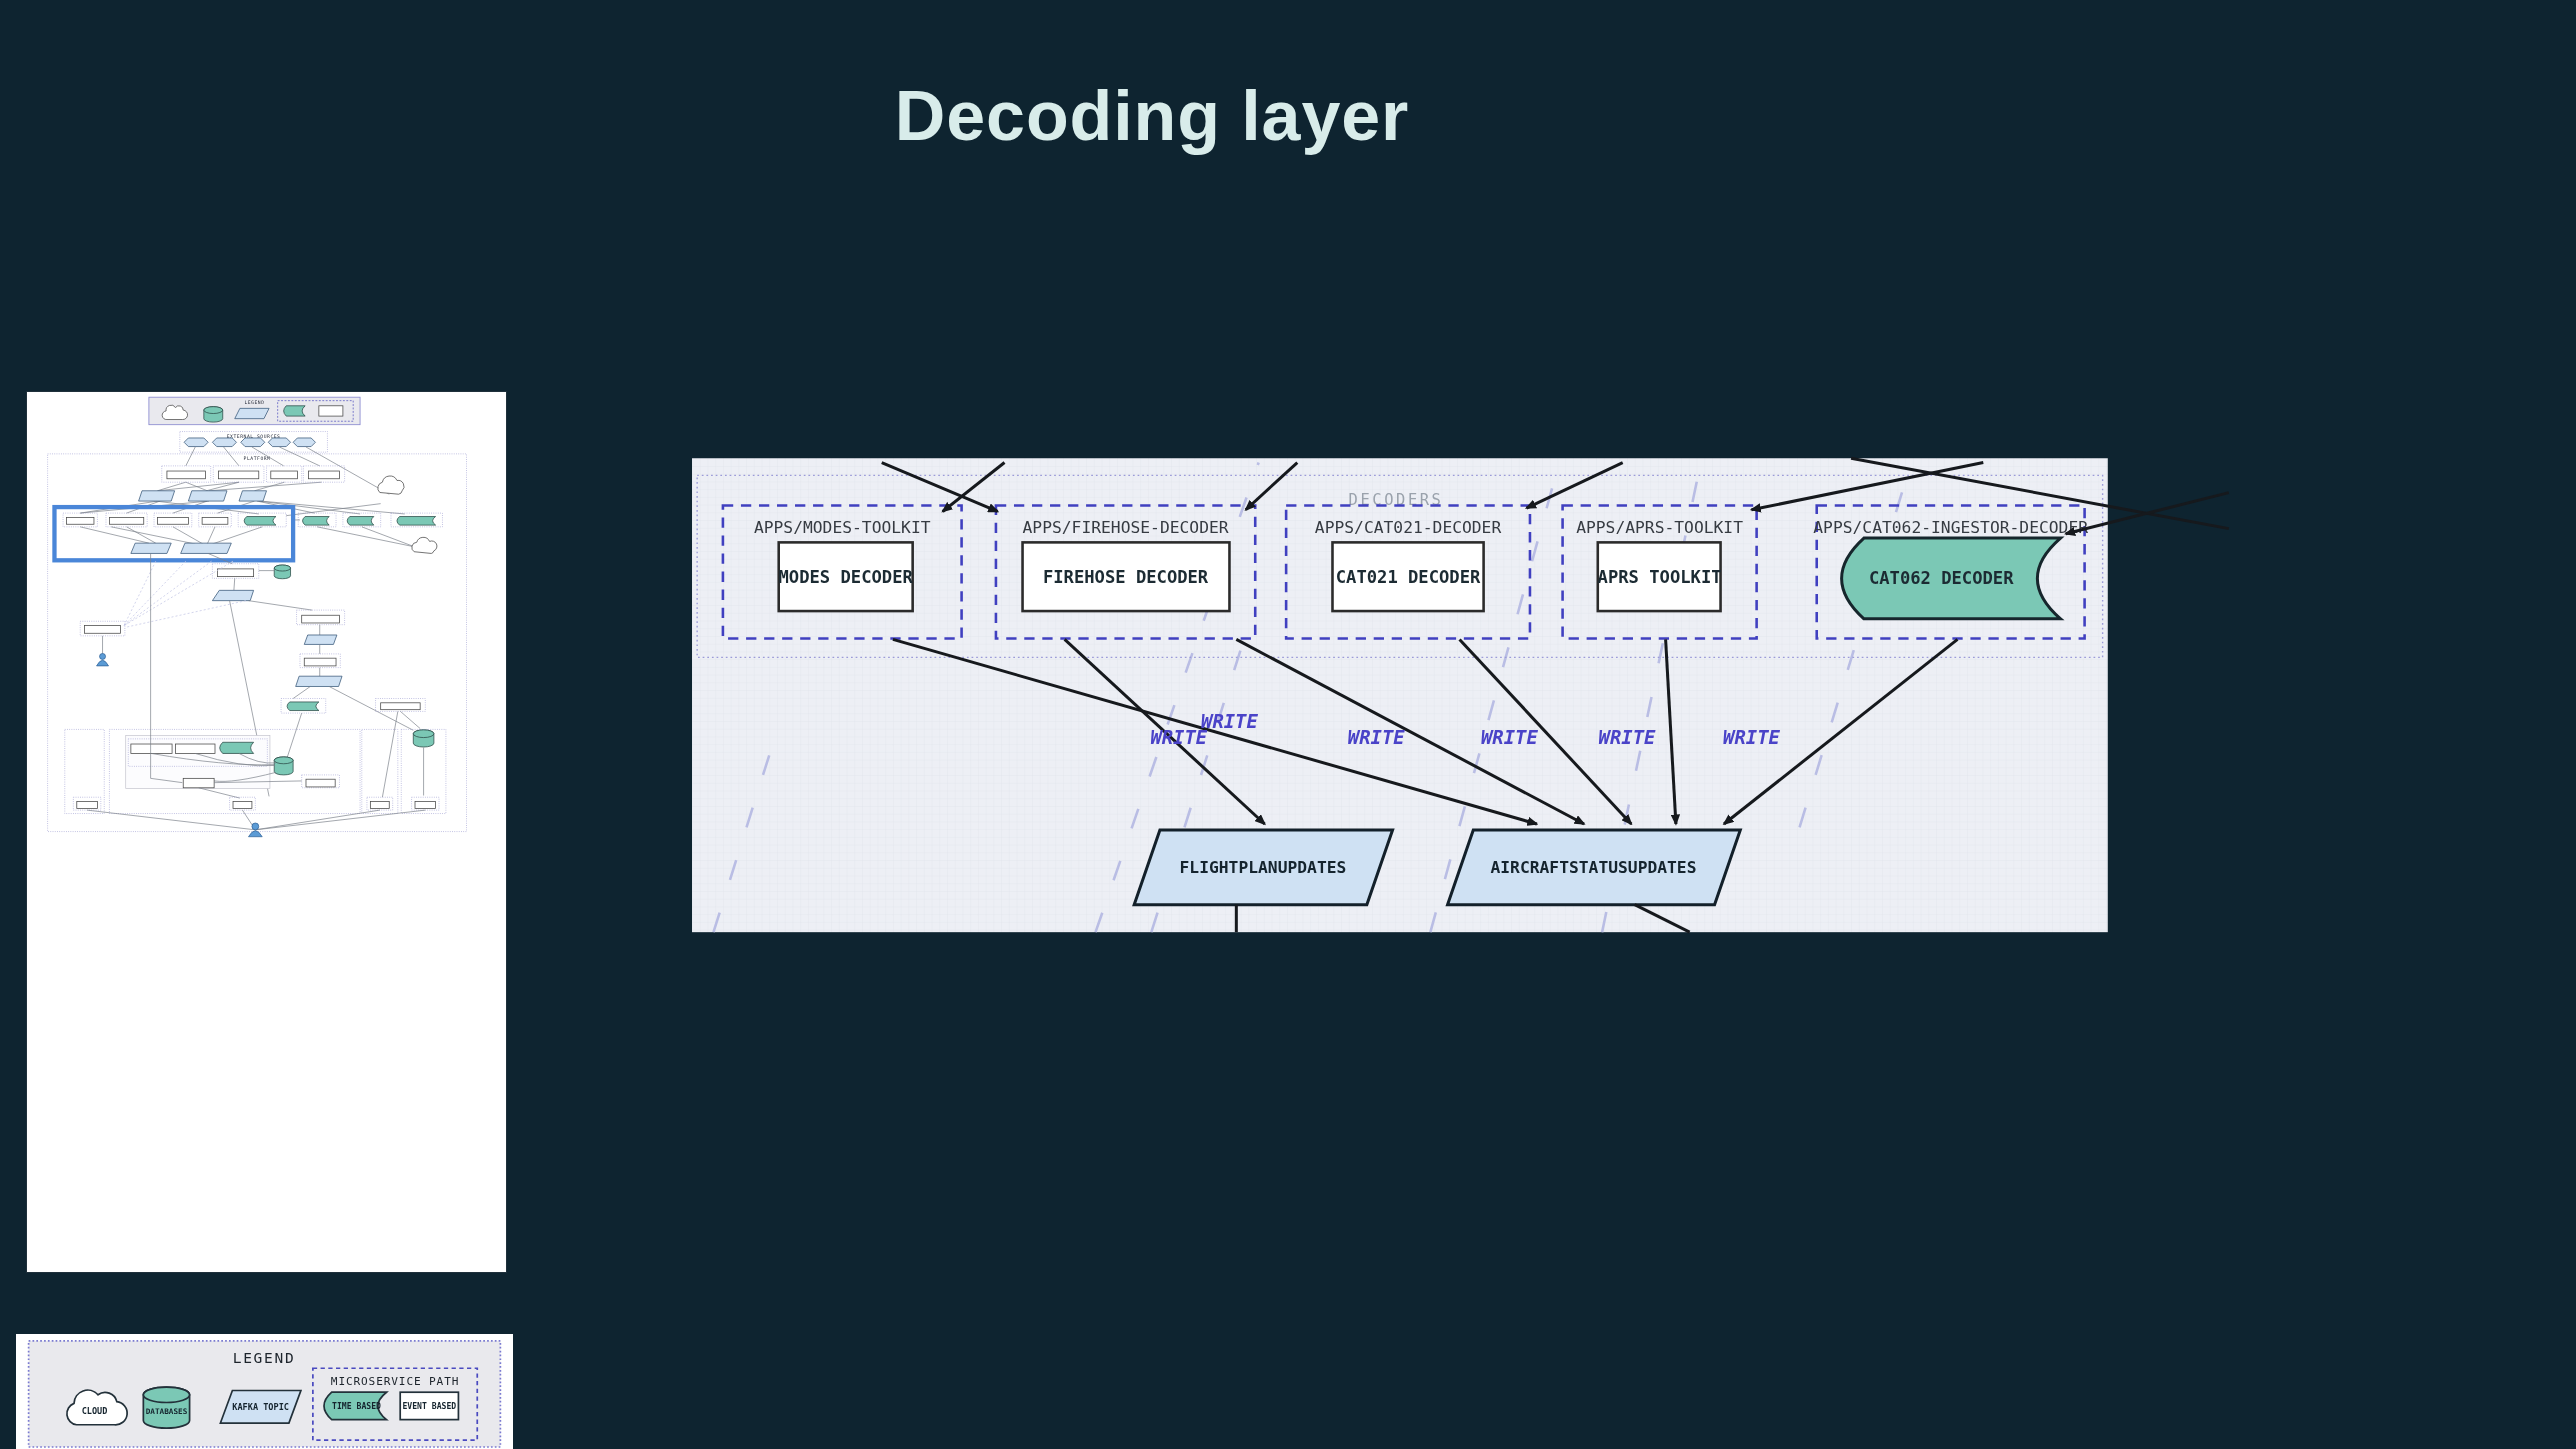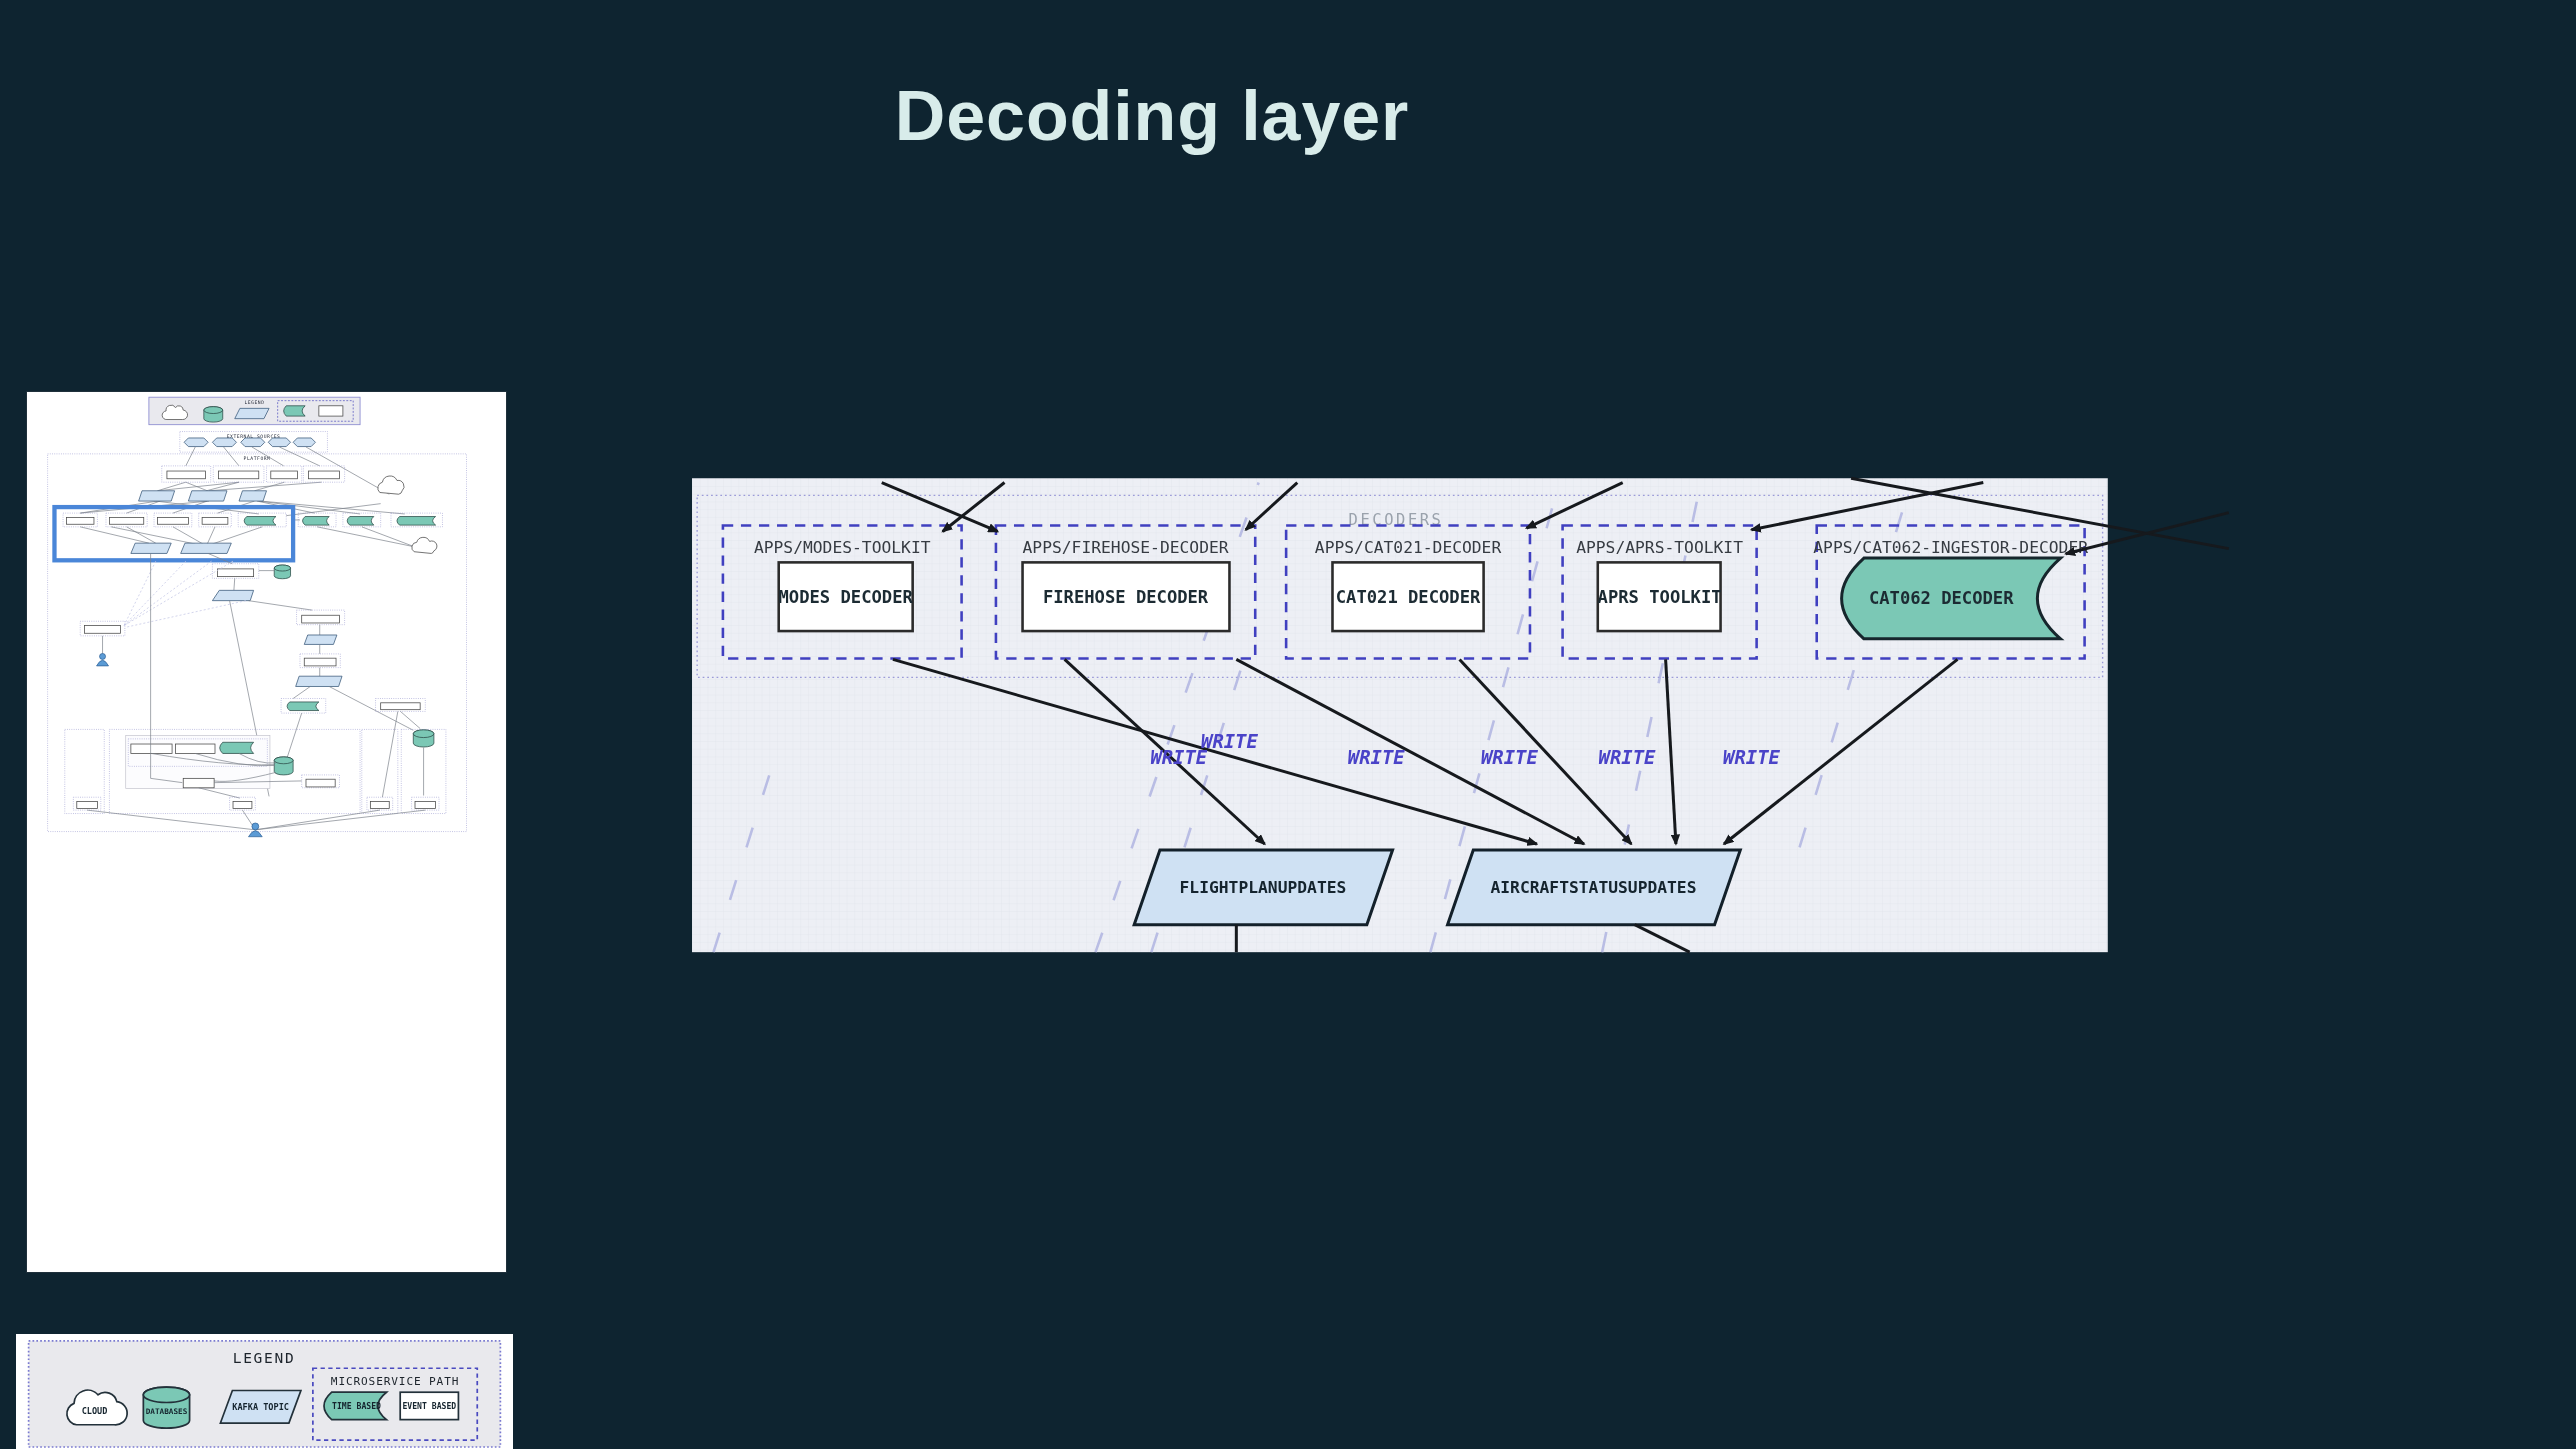--- a/index.html
+++ b/index.html
@@ -11,21 +11,21 @@
   .slide-title{
     position:absolute;top:76px;left:0;width:2304px;text-align:center;
     font-family:"Liberation Sans","DejaVu Sans",sans-serif;
     font-weight:bold;font-size:70px;letter-spacing:0.9px;color:#d8ecea;margin:0;
   }
   .minimap-card{
     position:absolute;left:27px;top:392px;width:479px;height:880px;
     background:#ffffff;box-shadow:0 0 0 0.9px #22323d;
   }
   .main-panel{
-    position:absolute;left:692px;top:458px;width:1554px;height:483px;margin-top:20px;
+    position:absolute;left:692px;top:458px;width:1554px;height:483px;
   }
   .legend-card{
     position:absolute;left:16.3px;top:1334px;width:497px;height:125px;
     background:#ffffff;
   }
   svg{display:block;overflow:visible;}
   .fine-dot{fill:none;stroke:#9b9bd8;stroke-width:1.6;stroke-dasharray:2 3.4;}
   .dashed-box{fill:none;stroke:#4040c0;stroke-width:3;stroke-dasharray:12 9;}
   .node-box{fill:#ffffff;stroke:#2b2b2b;stroke-width:3;}
   .teal-shape{fill:#7bc8b5;stroke:#16262c;stroke-width:3.5;}

